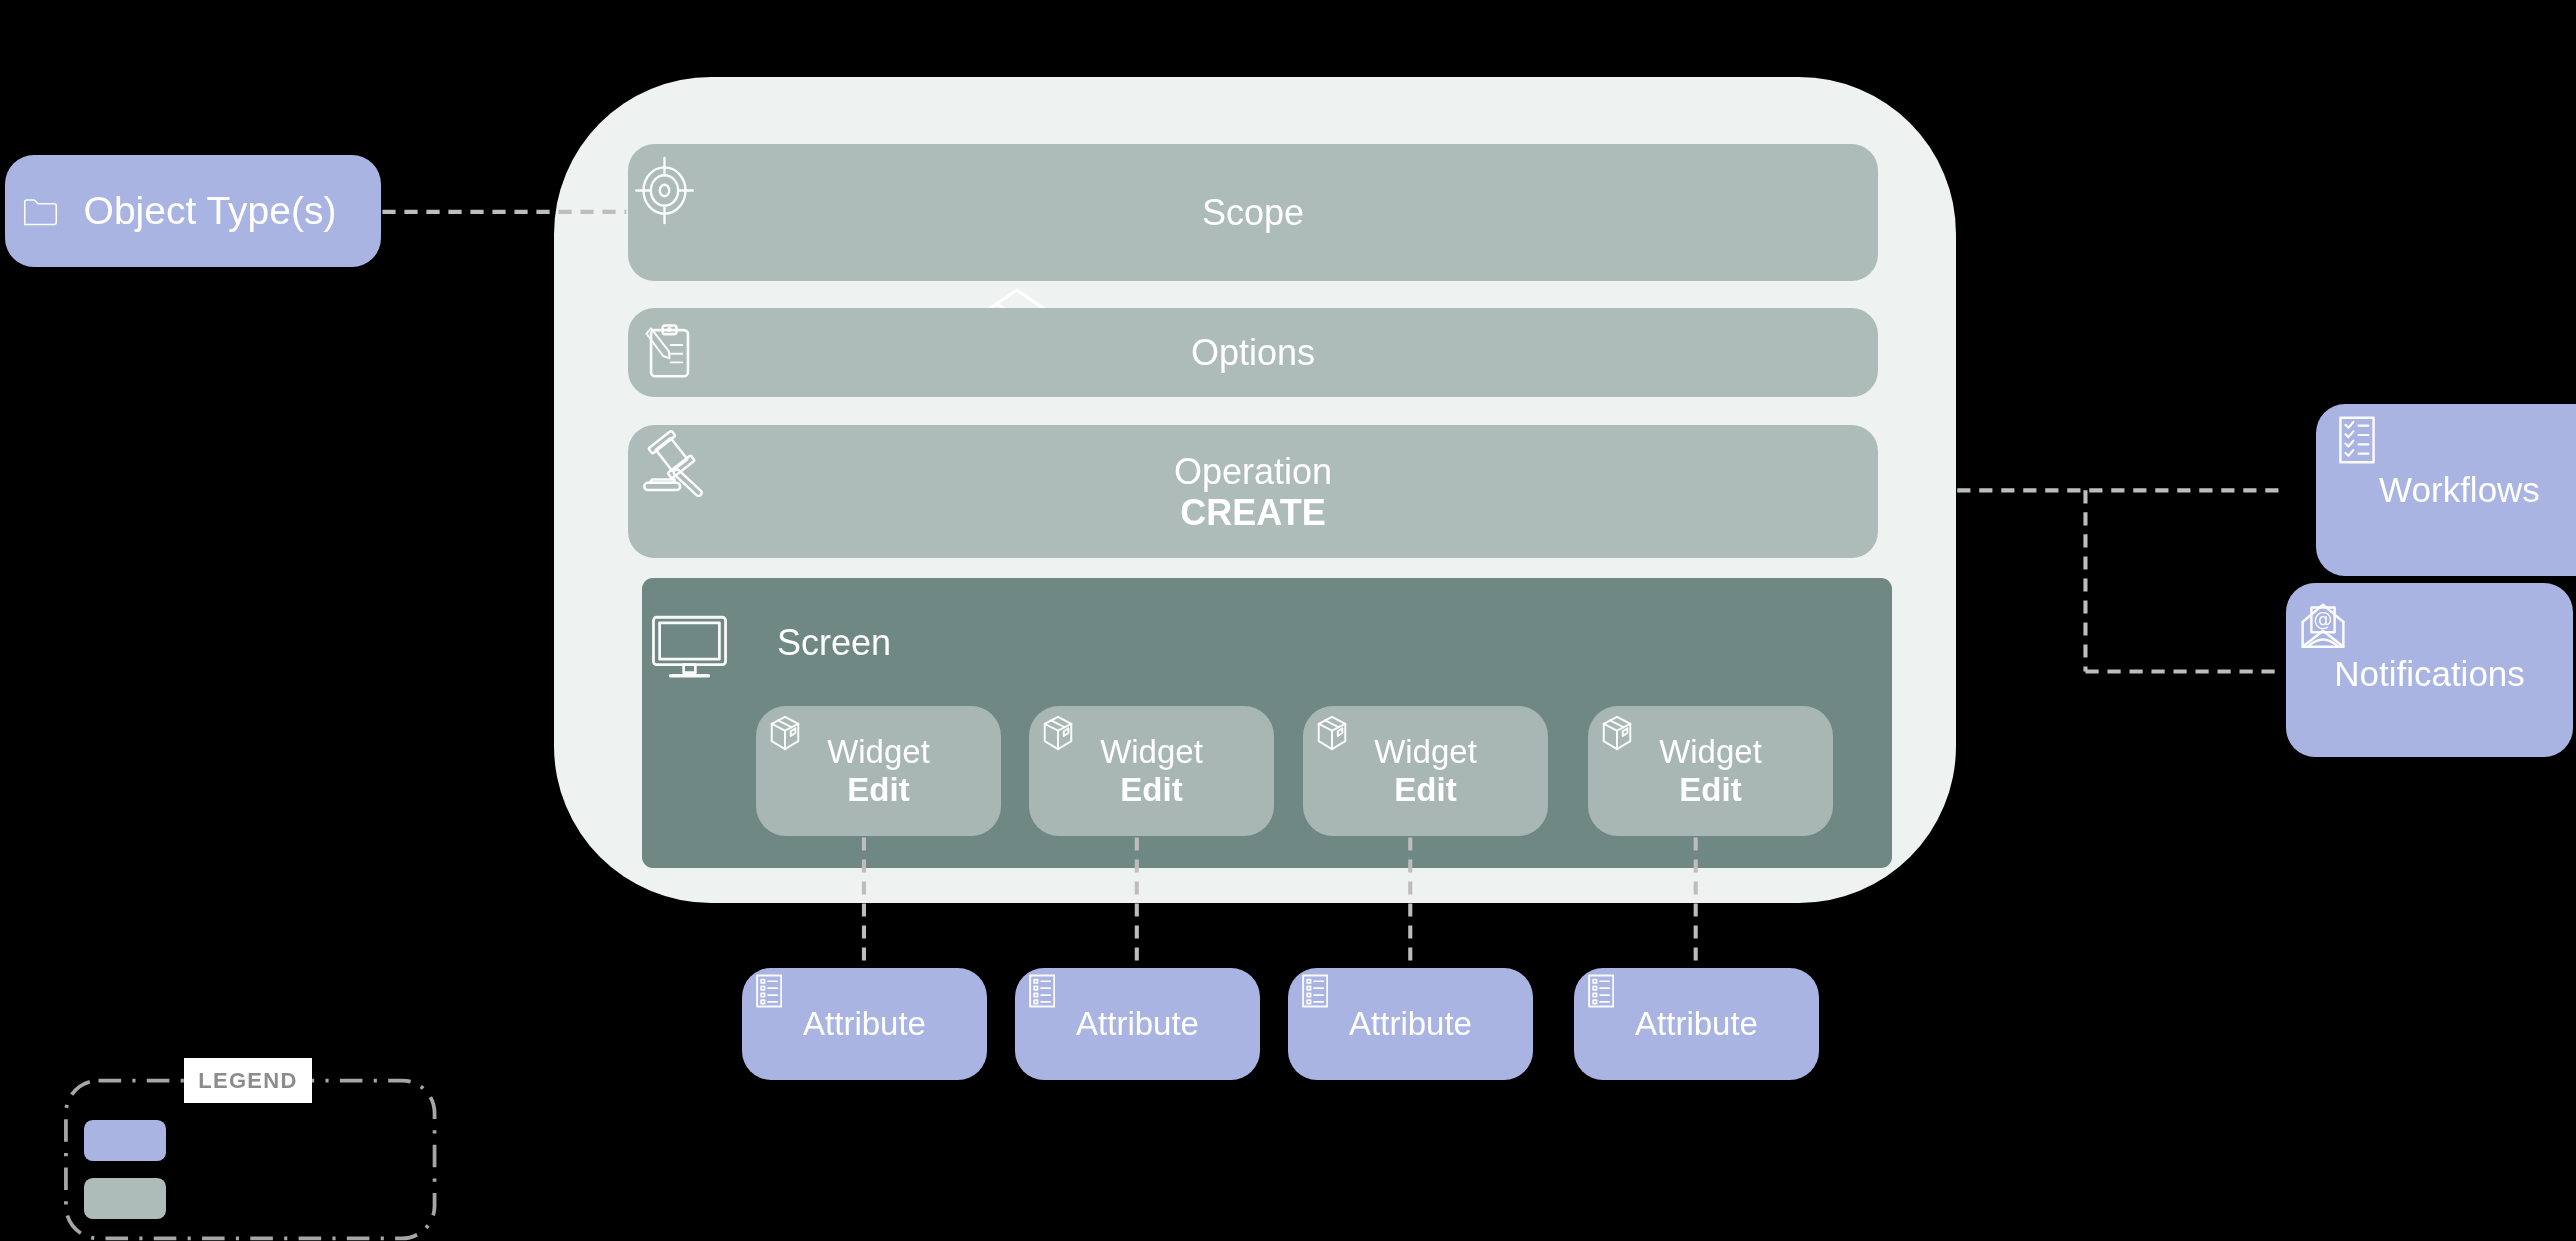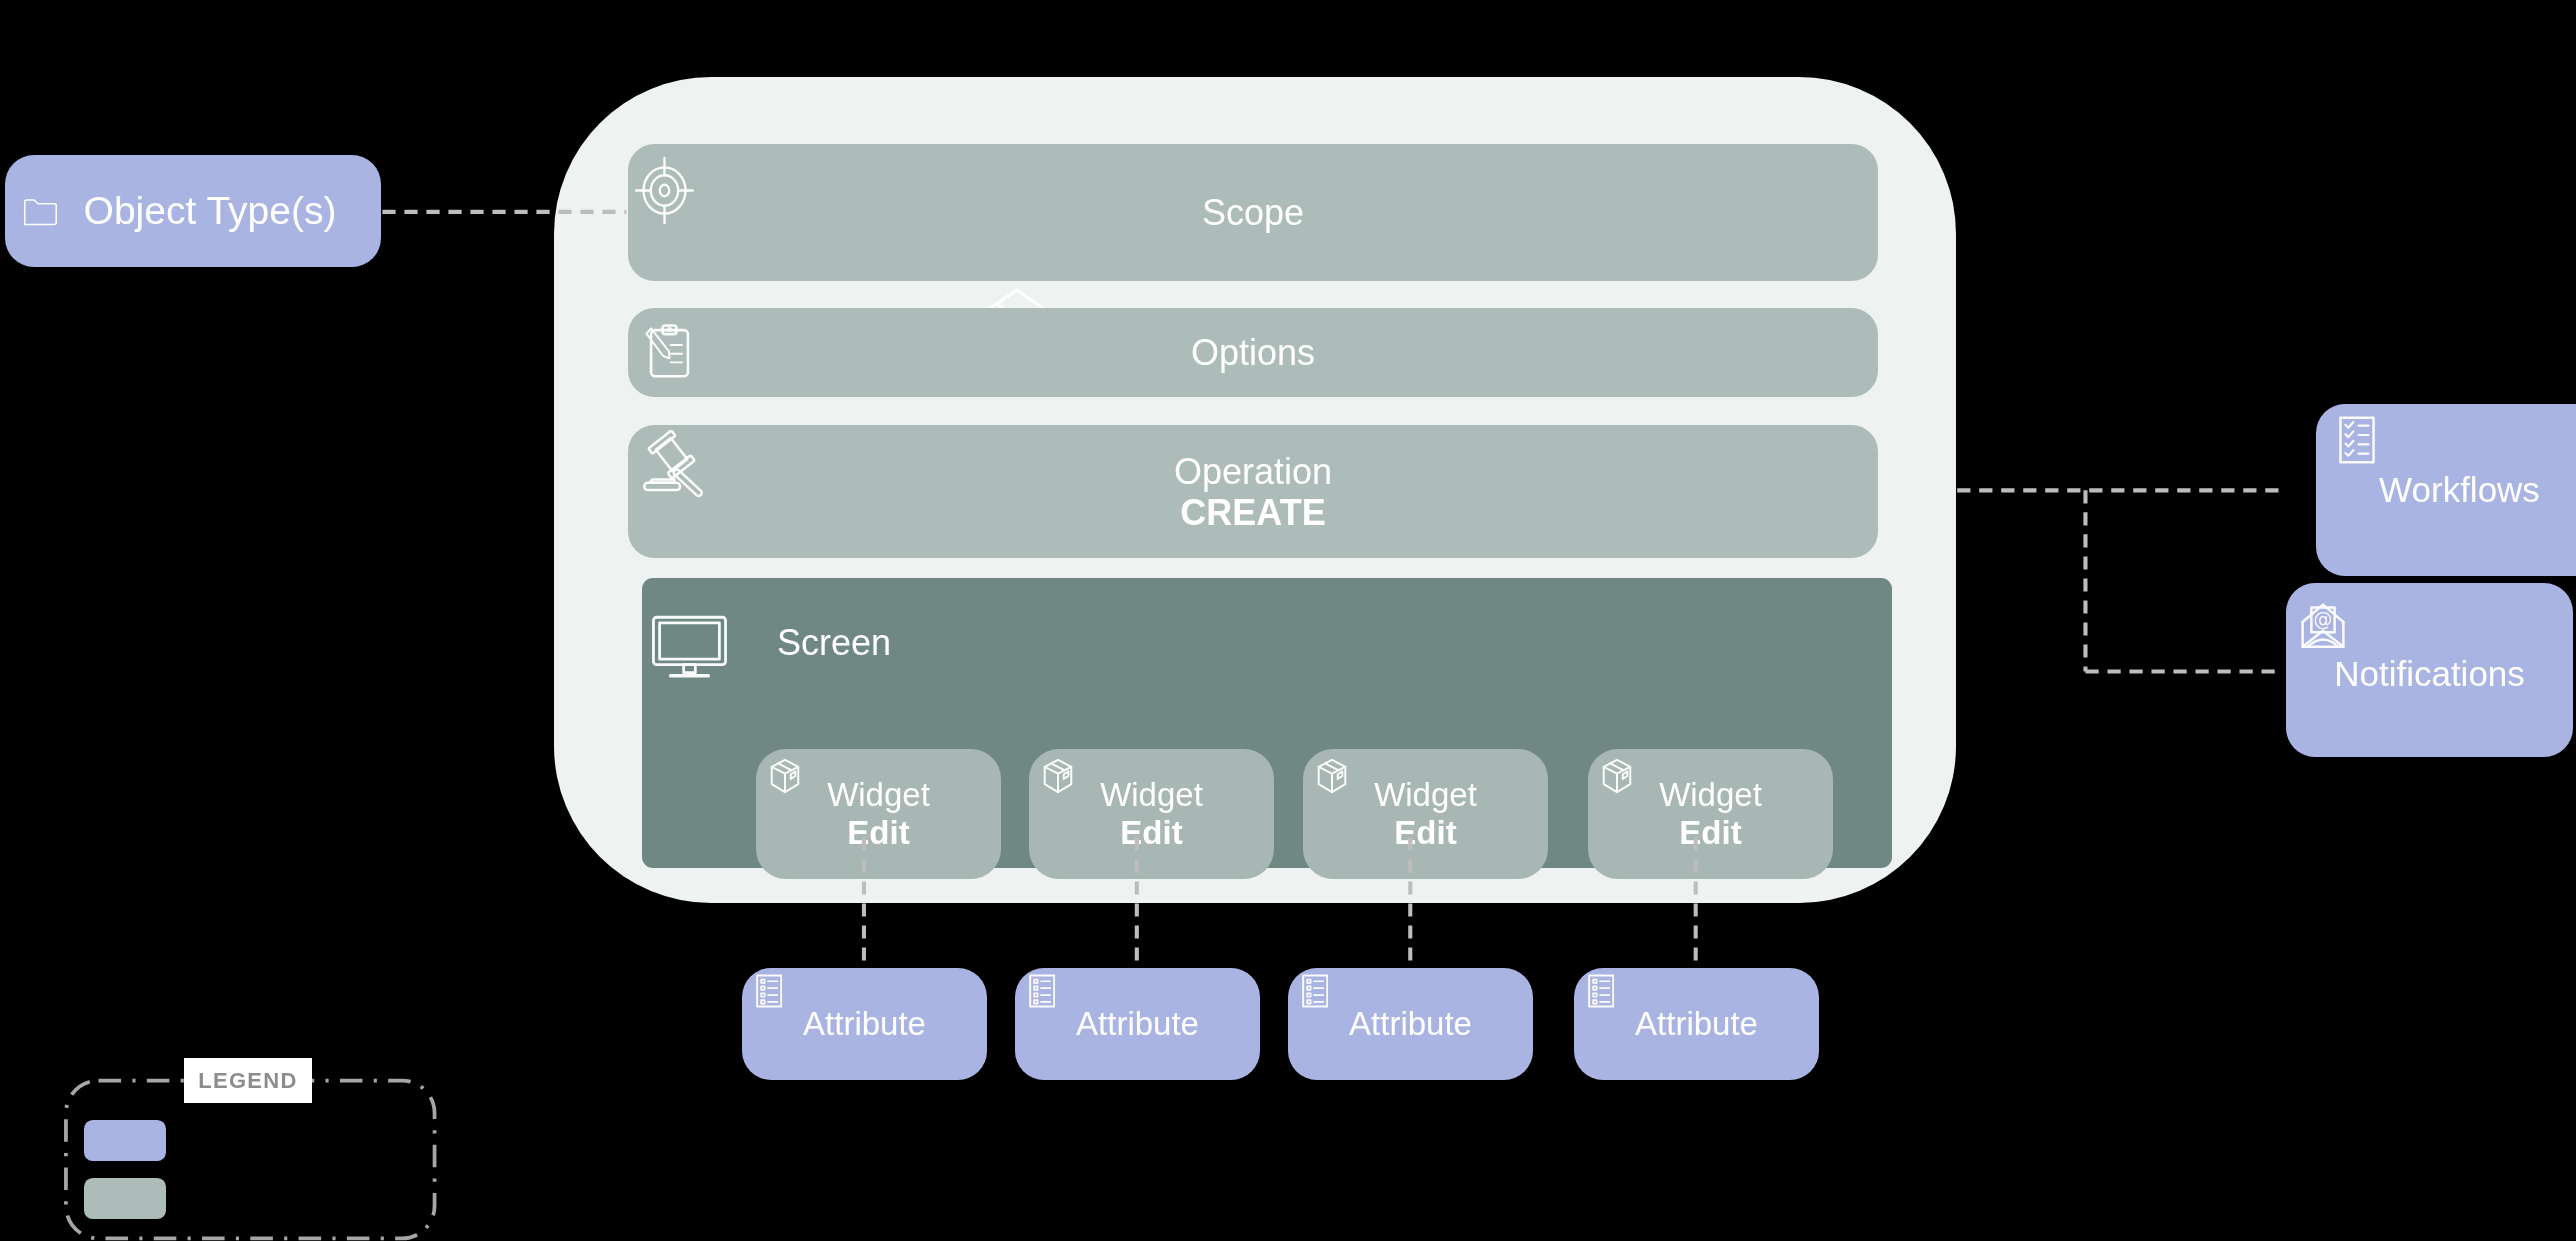--- a/index.html
+++ b/index.html
@@ -22,21 +22,21 @@
        display:flex;align-items:center;justify-content:center;font-size:36px;z-index:2;}
   #scopeBar{top:67px;height:137px;}
   #optionsBar{top:231px;height:89px;}
   #operationBar{top:348px;height:133px;flex-direction:column;line-height:41px;}
   #operationBar .sub{font-weight:bold;}
   #screenSection{position:absolute;left:88px;top:501px;width:1250px;height:290px;
                  background:#6f8884;border-radius:11px;z-index:2;}
   #screenLabel{position:absolute;left:135px;top:47px;font-size:36px;line-height:36px;}
   .widget{position:absolute;top:128px;width:245px;height:130px;background:#a8b7b3;
           border-radius:30px;display:flex;flex-direction:column;align-items:center;
-          justify-content:center;font-size:33px;line-height:38px;margin-top:43px;}
+          justify-content:center;font-size:33px;line-height:38px;}
   .widget .sub{font-weight:bold;}
   .attr{position:absolute;top:968px;width:245px;height:112px;display:flex;align-items:center;
         justify-content:center;font-size:33px;}
   #workflows{left:2286px;top:404px;width:287px;height:172px;display:flex;align-items:center;
              justify-content:center;font-size:35px;margin-left:30px;}
   #notifications{left:2286px;top:583px;width:287px;height:174px;display:flex;align-items:center;
                  justify-content:center;font-size:35px;padding-top:8.8px;}
   
   #decoCube{position:absolute;left:429px;top:207px;z-index:1;}
   

